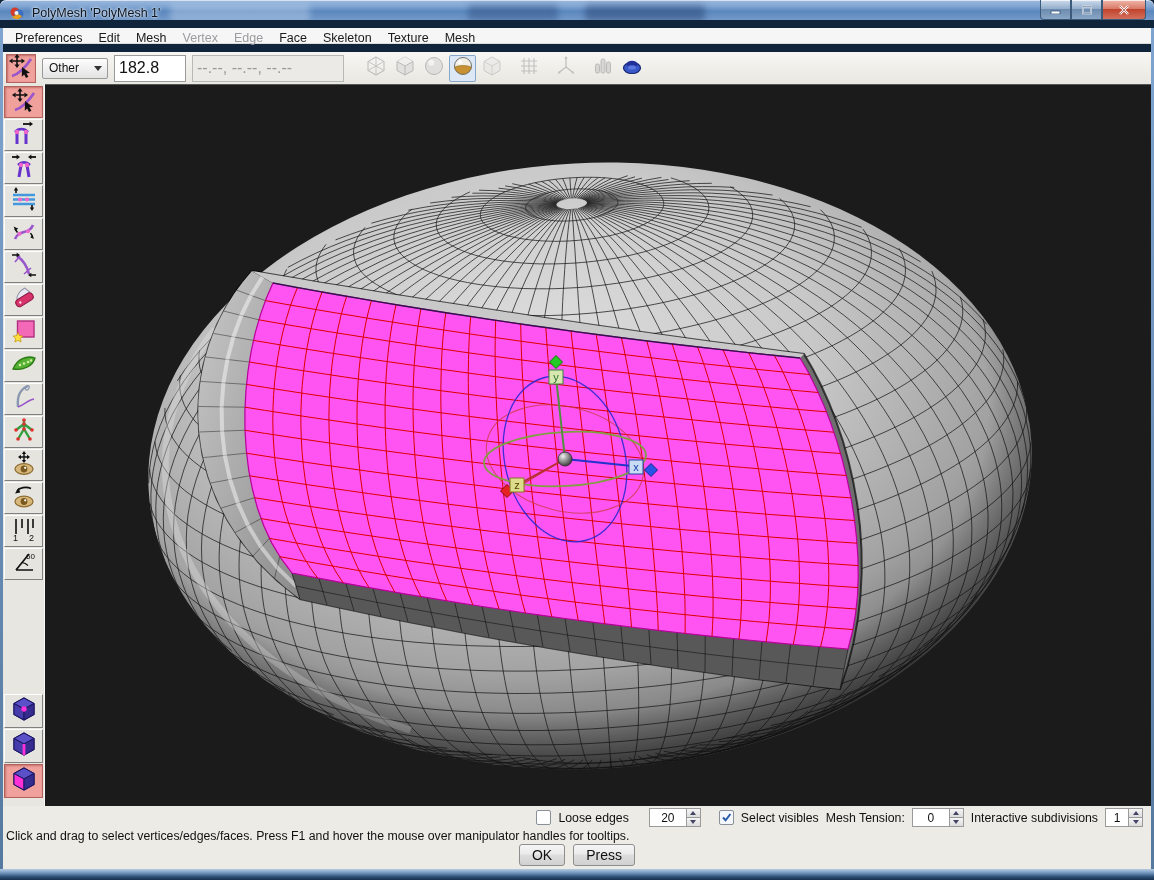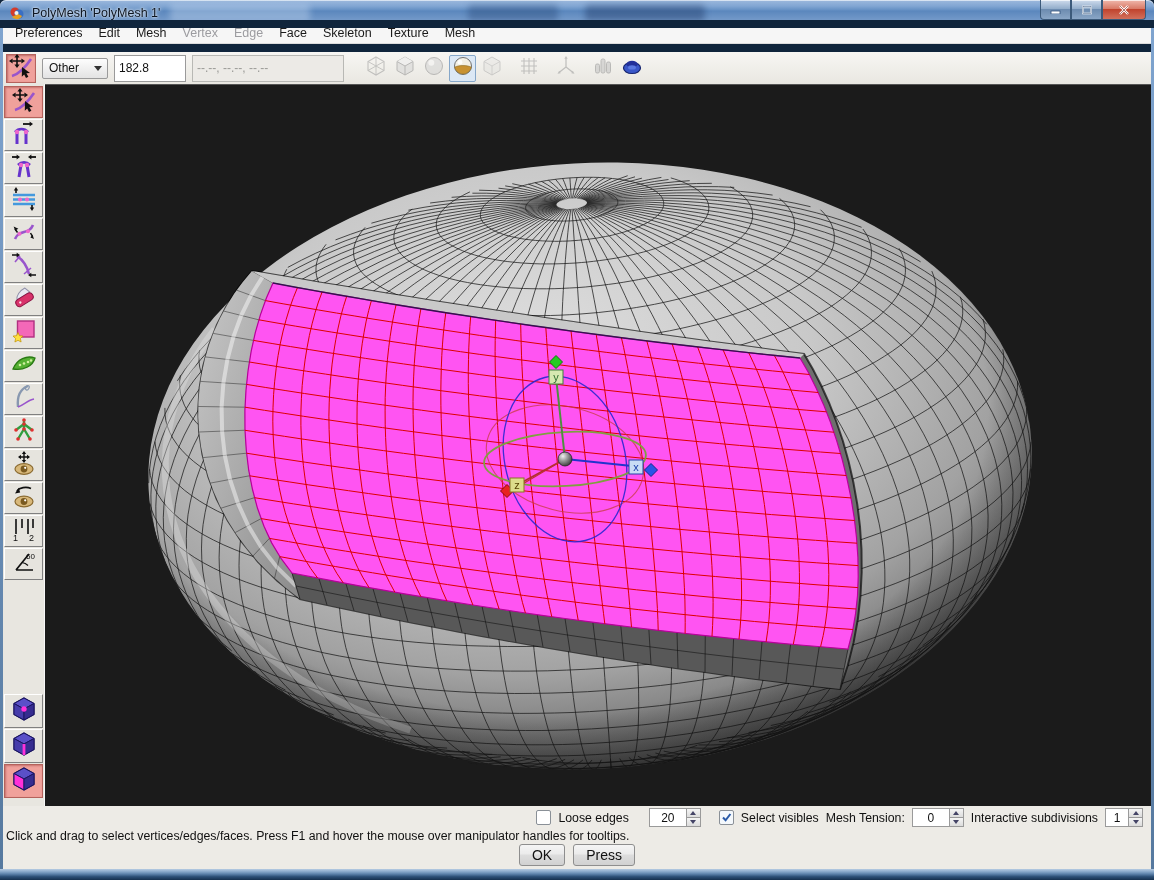--- a/index.html
+++ b/index.html
@@ -8,31 +8,31 @@
     background:linear-gradient(180deg,#9db9dd 0%,#82a6d3 30%,#6590c4 50%,#5b87bd 55%,#7399c9 100%);
     box-shadow:inset 0 1px 0 rgba(255,255,255,.6);overflow:hidden;}
   .app-icon{position:absolute;left:9px;top:6px;width:16px;height:16px;}
   .title-text{position:absolute;left:32px;top:6px;font-size:12.5px;color:#0c1420;text-shadow:0 0 4px rgba(255,255,255,.9),0 0 2px rgba(255,255,255,.9);white-space:nowrap;}
   .blob{position:absolute;filter:blur(3px);border-radius:4px;}
   .win-buttons{position:absolute;right:8px;top:0;display:flex;}
   .win-btn{width:29px;height:19px;border:1px solid #3c5a7a;border-top:none;display:flex;align-items:center;justify-content:center;
     background:linear-gradient(180deg,#cfdced 0%,#94aecb 45%,#6d8cb0 50%,#8aa6c6 100%);box-shadow:inset 0 1px 0 rgba(255,255,255,.7);}
   .win-btn.first{border-radius:0 0 0 4px;}
   .win-btn.close{width:42px;border-radius:0 0 4px 0;background:linear-gradient(180deg,#f0b8ac 0%,#d97b68 45%,#c1442e 50%,#d2705c 100%);}
-  .menubar{position:absolute;top:28px;left:3px;width:1148px;height:16px;background:#f6f6f6;border-bottom:1px solid #dcdcdc;display:flex;align-items:flex-end;padding-left:4px;box-sizing:border-box;}
+  .menubar{position:absolute;top:28px;left:3px;width:1148px;height:16px;background:#f6f6f6;border-bottom:1px solid #dcdcdc;display:flex;align-items:flex-start;padding-left:4px;box-sizing:border-box;}
   .menu-item{font-size:12.5px;color:#1a1a1a;padding:3px 8px;cursor:default;}
   .menu-item.disabled{color:#9c9ca0;}
   .toolbar{position:absolute;top:52px;left:3px;width:1148px;height:32px;background:linear-gradient(180deg,#f7f6f3,#e9e7e1);display:flex;align-items:center;gap:6px;padding-left:3px;box-sizing:border-box;}
   .tool-btn{width:28px;height:27px;display:flex;align-items:center;justify-content:center;background:#e6e4de;
     border:1px solid #fff;border-right-color:#8a8a8a;border-bottom-color:#8a8a8a;}
   .tool-btn.selected{background:#f0a19b;border:1px solid #b5625c;box-shadow:inset 1px 1px 2px rgba(120,30,30,.4);}
   .dropdown{width:66px;height:21px;border:1px solid #9a9a9a;border-radius:2px;background:linear-gradient(180deg,#fdfdfd,#e3e3e3);
     display:flex;align-items:center;font-size:12px;color:#111;padding-left:6px;box-sizing:border-box;position:relative;}
   .dropdown .arrow{position:absolute;right:5px;top:7px;width:0;height:0;border-left:4px solid transparent;border-right:4px solid transparent;border-top:5px solid #333;}
-  .tb-input{width:62px;height:17px;border:1px solid #9a9a9a;font-size:12px;padding:4px 4px;font-family:"Liberation Sans",sans-serif;color:#111;background:#fff;}
+  .tb-input{width:62px;height:17px;border:1px solid #9a9a9a;font-size:16px;padding:4px 4px;font-family:"Liberation Sans",sans-serif;color:#111;background:#fff;}
   .tb-input.disabled{width:142px;background:#eceae6;color:#9a9a96;border-color:#b8b8b4;}
   .view-btn{width:25px;height:25px;display:flex;align-items:center;justify-content:center;border:1px solid transparent;}
   .view-btn.dim{opacity:.55;}
   .view-btn.pressed{background:#dce8f5;border:1px solid #86a7c9;border-radius:2px;}
   .frame-left,.frame-right{position:absolute;top:28px;height:841px;width:3px;background:linear-gradient(180deg,#7fa4cf,#56799f);} 
   .frame-left{left:0;}.frame-right{right:0;}
   .main-row{position:absolute;top:84px;left:3px;width:1148px;height:722px;display:flex;}
   .left-toolbar{width:42px;height:722px;background:#e8e6e0;display:flex;flex-direction:column;align-items:center;padding-top:2px;box-sizing:border-box;border-right:1px solid #f8f8f8;}
   .ltool{width:37px;height:30px;min-height:30px;display:flex;align-items:center;justify-content:center;background:#e6e4de;
     border:1px solid #fff;border-right-color:#808080;border-bottom-color:#808080;margin-bottom:1px;}

